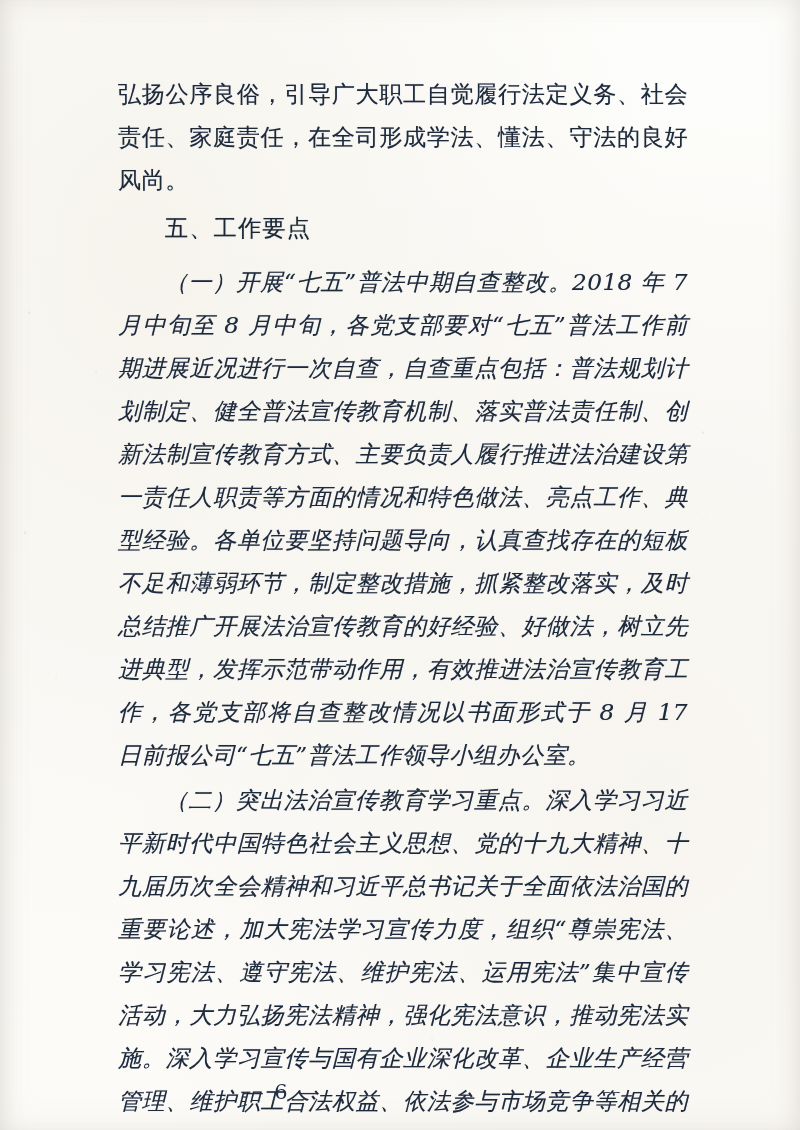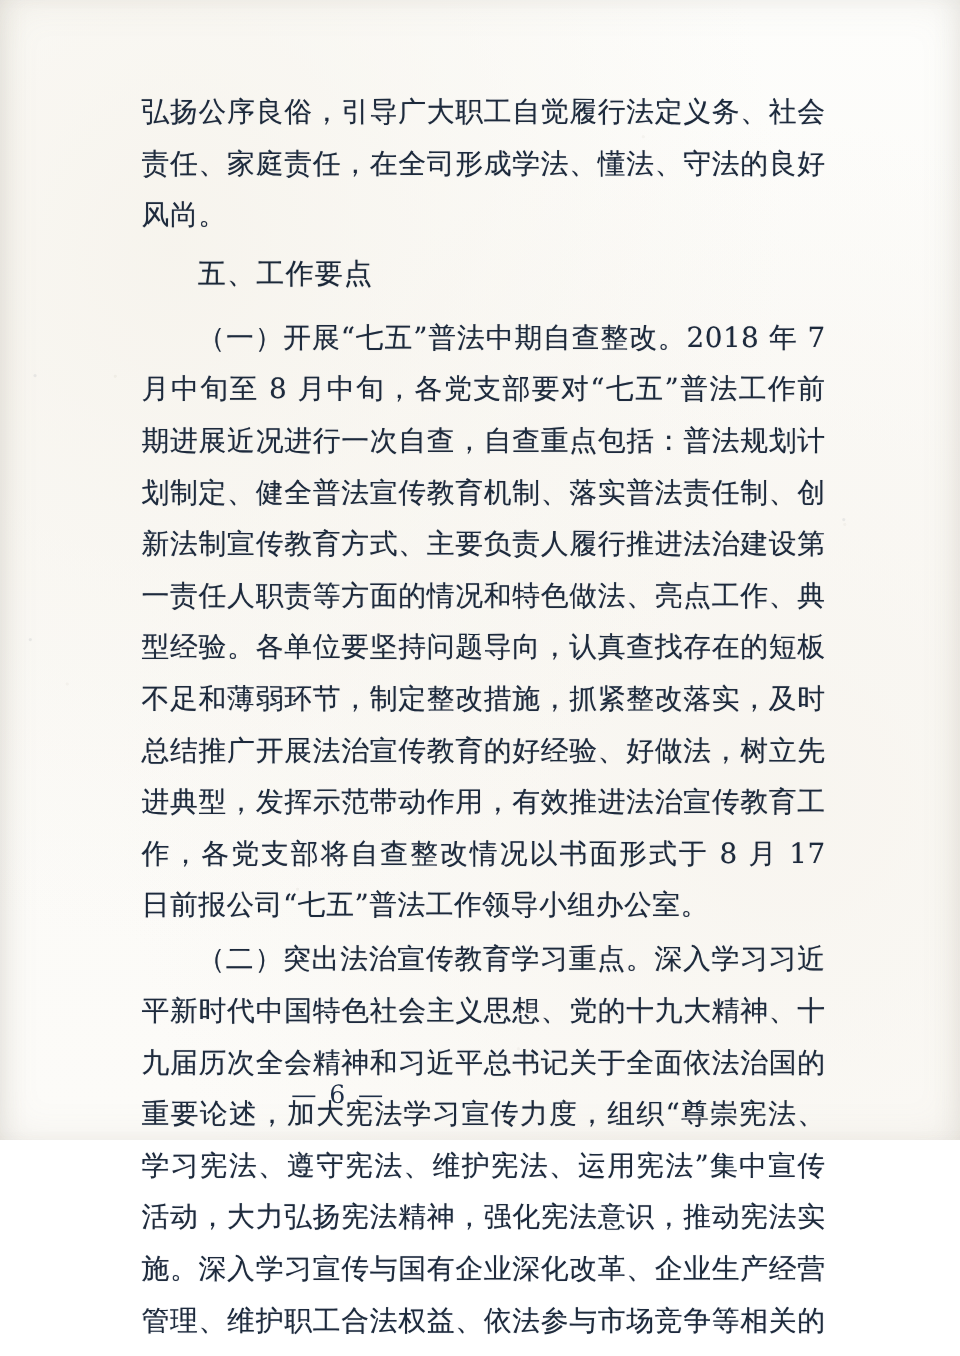--- a/index.html
+++ b/index.html
@@ -9,21 +9,21 @@
   body {
     width: 800px;
     height: 1130px;
     background: #ffffff;
     font-family: "DejaVu Serif", serif;
     overflow: hidden;
   }
   .page {
     position: relative;
     width: 800px;
-    height: 950px;
+    height: 1130px;
     background:
       radial-gradient(ellipse at 18% 22%, rgba(246,243,236,0.9) 0%, rgba(255,255,255,0) 55%),
       radial-gradient(ellipse at 82% 70%, rgba(247,244,238,0.85) 0%, rgba(255,255,255,0) 60%),
       linear-gradient(180deg, #fdfdfb 0%, #fbfaf7 40%, #fcfbf8 100%);
   }
   
   .grain {
     position: absolute;
     inset: 0;
     pointer-events: none;
@@ -54,21 +54,21 @@
     margin: 0 0 2px 0;
     font-size: 23.2px;
     line-height: 43px;
     color: #1d2a3c;
     text-align: justify;
     text-justify: inter-ideograph;
     letter-spacing: 0.4px;
     font-family: "DejaVu Serif", serif;
     text-shadow: 0 0 0.7px rgba(30,45,70,0.45);
   }
-  p.indent2 { text-indent: 2em; }
+  p.indent2 { text-indent: 2em; font-style: italic; }
   .heading {
     margin: 6px 0 10px 0;
     font-size: 23.4px;
     line-height: 43px;
     color: #1b2838;
     text-indent: 2em;
     letter-spacing: 1px;
     text-shadow: 0 0 0.8px rgba(30,45,70,0.5);
   }
   .blk { margin-top: 4px; }

